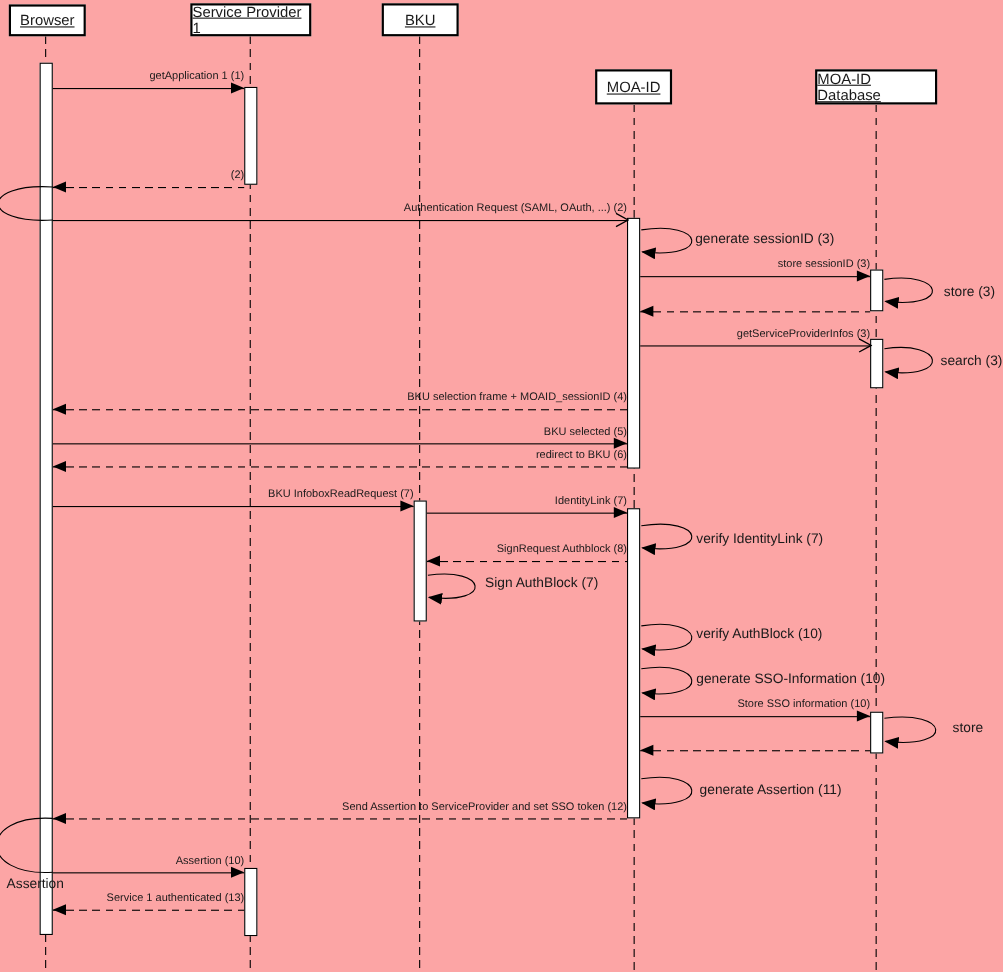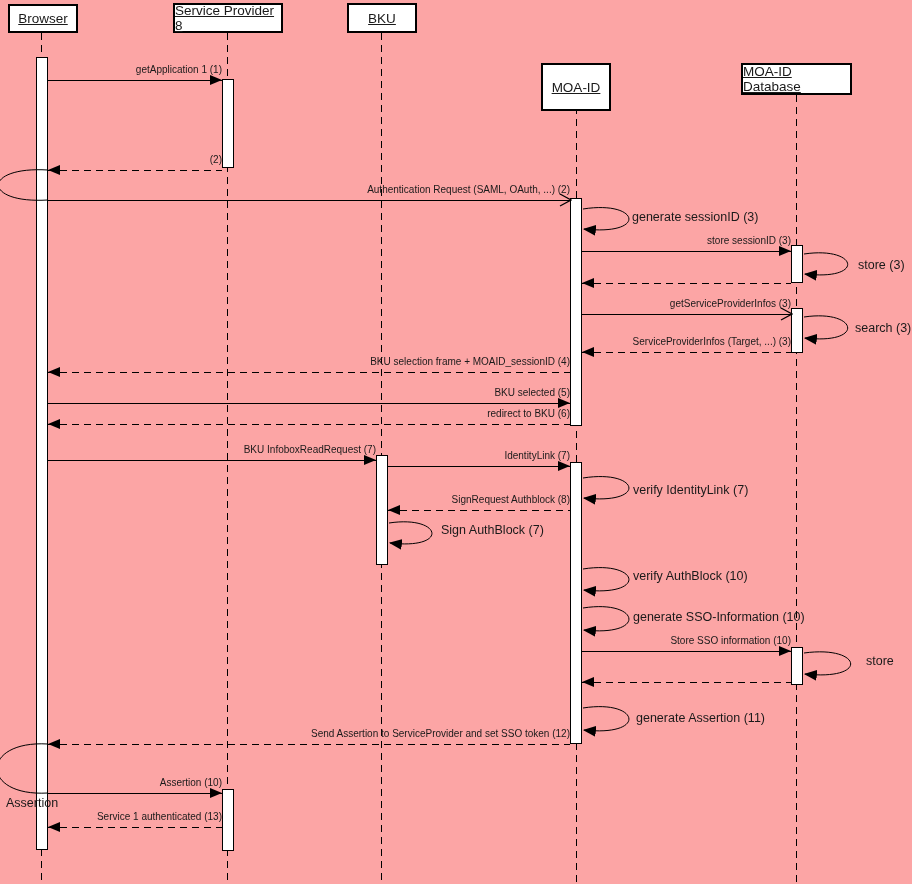--- a/index.html
+++ b/index.html
@@ -47,26 +47,26 @@
   <div class="lifeline" style="left:41px;top:33px;height:851px"></div>
   <div class="lifeline" style="left:227px;top:33px;height:851px"></div>
   <div class="lifeline" style="left:381px;top:33px;height:851px"></div>
   <div class="lifeline" style="left:576px;top:95px;height:789px"></div>
   <div class="lifeline" style="left:796px;top:95px;height:789px"></div>
 
   <div class="actor" style="left:8px;top:4px;width:70px;height:29px">
       <span>Browser</span>
     </div>
   <div class="actor" style="left:173px;top:3px;width:110px;height:30px">
-      <span>Service Provider 8</span>
+      <span>Service Provider 1</span>
     </div>
   <div class="actor" style="left:347px;top:3px;width:70px;height:30px">
       <span>BKU</span>
     </div>
-  <div class="actor" style="left:541px;top:63px;width:70px;height:48px">
+  <div class="actor" style="left:541px;top:63px;width:70px;height:32px">
       <span>MOA-ID</span>
     </div>
   <div class="actor" style="left:741px;top:63px;width:111px;height:32px">
       <span>MOA-ID Database</span>
     </div>
 
   <div class="activation" style="left:36px;top:57px;height:793px"></div>
   <div class="activation" style="left:222px;top:79px;height:89px"></div>
   <div class="activation" style="left:222px;top:789px;height:62px"></div>
   <div class="activation" style="left:376px;top:455px;height:110px"></div>
@@ -130,26 +130,20 @@
       </div>
   </div>
   <div class="msg" style="left:582px;top:296px;width:209px">
     <div class="lbl">getServiceProviderInfos (3)</div>
     <div class="line solid">
       <svg class="openhead" width="14" height="14">
           <polyline points="2,1 13,7 2,13" fill="none" stroke="#000" stroke-width="1.2"></polyline>
         </svg>
     </div>
   </div>
-  <div class="msg" style="left:582px;top:334px;width:209px">
-    <div class="lbl">ServiceProviderInfos (Target, ...) (3)</div>
-    <div class="line dashed">
-        <span class="hl"></span>
-      </div>
-  </div>
 
   <div class="msg" style="left:48px;top:354px;width:522px">
     <div class="lbl">BKU selection frame + MOAID_sessionID (4)</div>
     <div class="line dashed">
         <span class="hl"></span>
       </div>
   </div>
   <div class="msg" style="left:48px;top:385px;width:522px">
     <div class="lbl">BKU selected (5)</div>
     <div class="line solid">

